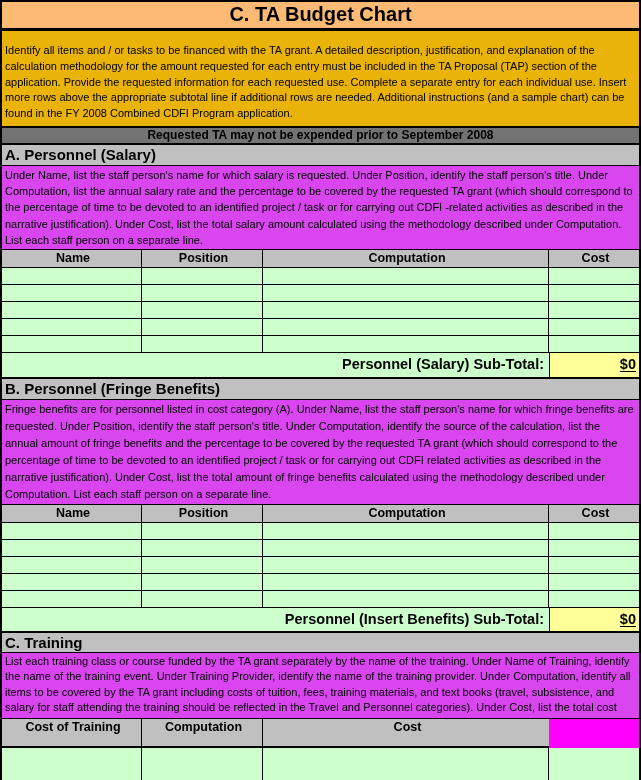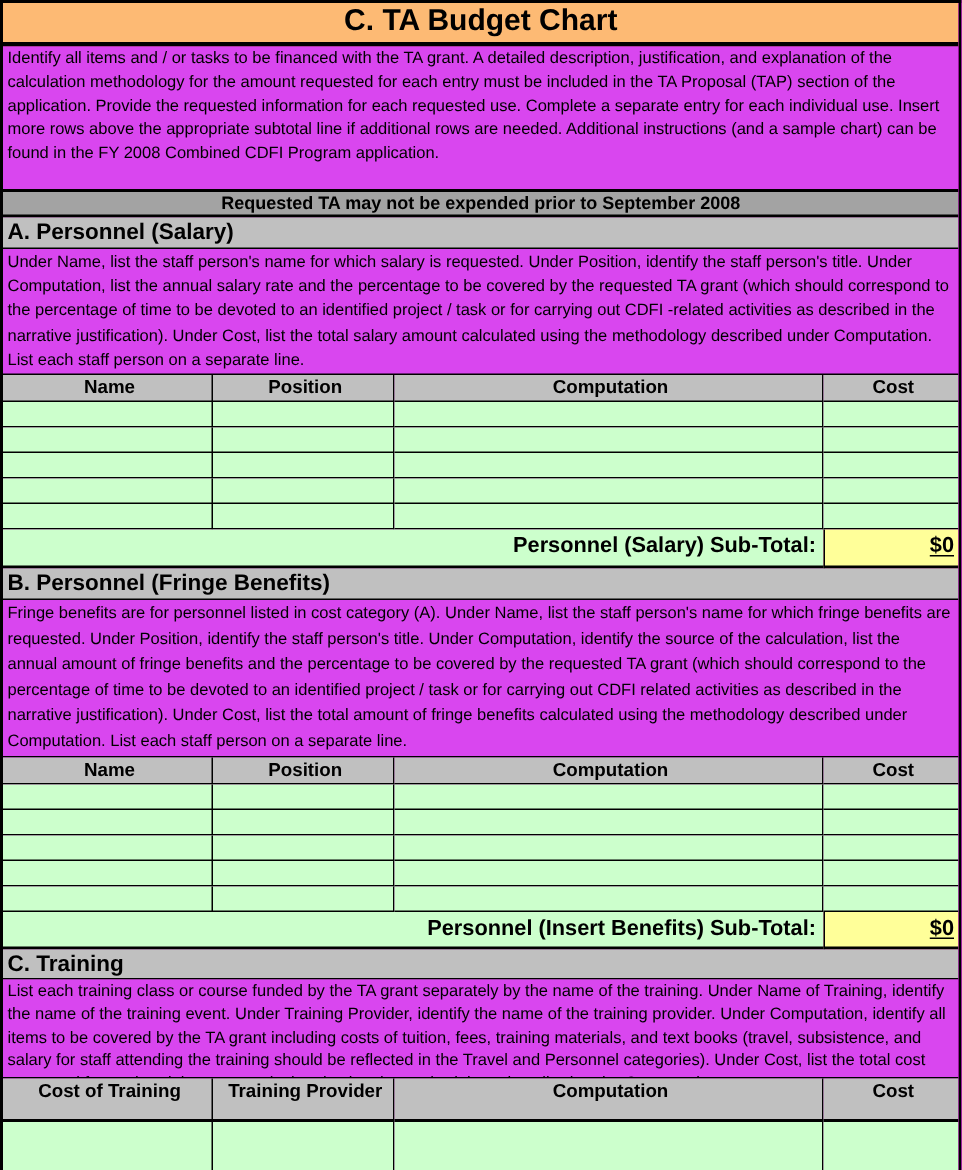--- a/index.html
+++ b/index.html
@@ -15,27 +15,27 @@
     overflow:hidden;
     display:flex; flex-direction:column;
   }
   .title {
     height:29px; border-bottom:3px solid #000;
     font-size:20px; font-weight:bold; text-align:center; line-height:25px;
     background:#fdba74;
   }
   .intro {
     height:97px; border-bottom:2px solid #000;
-    background:#d946ef;
-    font-size:11px; line-height:15.8px; padding:1px 3px;
+    background:#eab308;
+    font-size:11px; line-height:15.8px; padding:12px 3px;
     overflow:hidden;
   }
   .notice {
     height:17px; border-bottom:2px solid #000;
-    background:#a3a3a3;
+    background:#737373;
     font-size:12px; font-weight:bold; text-align:center; line-height:14px;
   }
   .sec-header {
     background:#C0C0C0; border-bottom:1px solid #000;
     font-weight:bold; padding-left:3px;
   }
   .sec-header.a { height:21px; font-size:15px; line-height:20px; }
   .sec-header.b { height:21px; font-size:15px; line-height:20px; }
   .sec-header.c { height:20px; font-size:15px; line-height:19px; }
   .instr {
@@ -181,21 +181,20 @@
   <div class="subrow b">
     <div class="sublabel">Personnel (Insert Benefits) Sub-Total:</div>
     <div class="subvalue"><span class="amount">$0</span></div>
   </div>
 
   <div class="sec-header c">C. Training</div>
   <div class="instr c">List each training class or course funded by the TA grant separately by the name of the training.   Under Name of Training, identify the name of the training event.   Under Training Provider, identify the name of the training provider.   Under Computation, identify all items to be covered by the TA grant including costs of tuition, fees, training materials, and text books (travel, subsistence, and salary for staff attending the training should be reflected in the Travel and Personnel categories).   Under Cost, list the total cost computed for each training event calculated using the methodology described under Computation.</div>
 
   <div class="thead tall">
     <div class="th">Cost of Training</div>
-    <div class="th">Training Provider</div>
     <div class="th">Computation</div>
     <div class="th last">Cost</div>
   </div>
 
   <div class="trow sliver">
     <div class="td"></div>
       <div class="td"></div>
       <div class="td"></div>
       <div class="td last"></div>
   </div>

